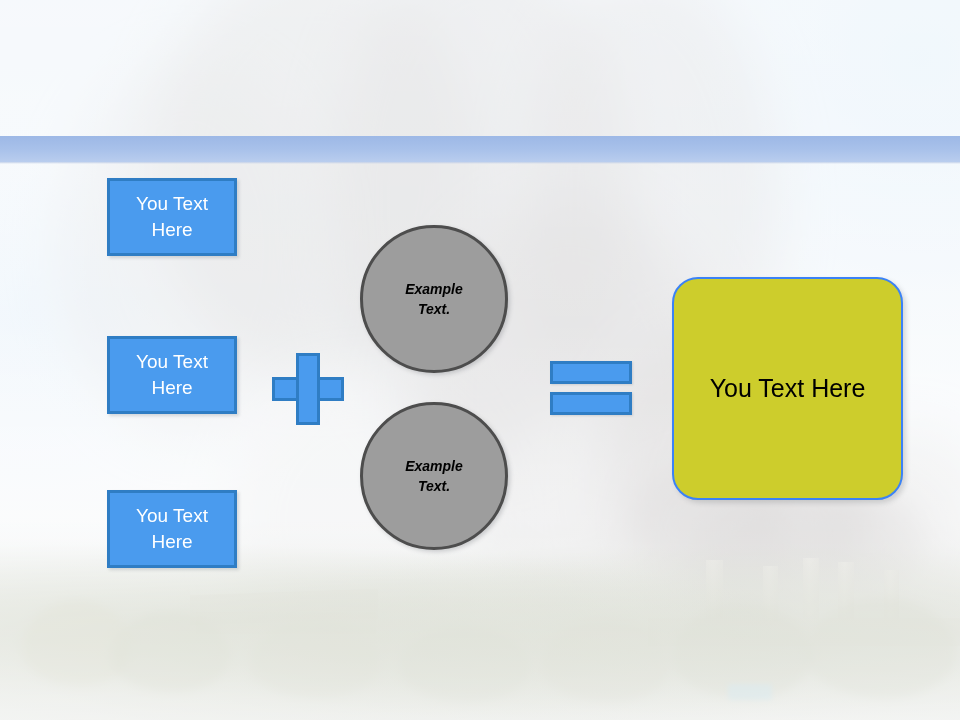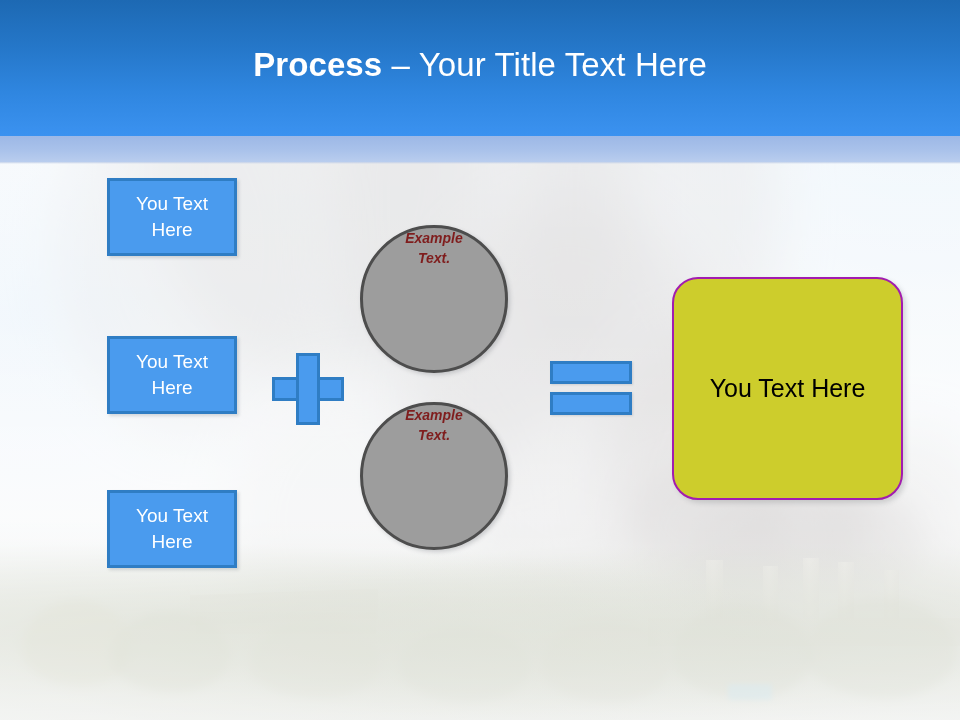--- a/index.html
+++ b/index.html
@@ -176,22 +176,23 @@
 
   .circle {
     position: absolute;
     width: 148px; height: 148px;
     border-radius: 50%;
     background: #9d9d9d;
     border: 3px solid #4d4d4d;
     box-sizing: border-box;
     box-shadow: 2px 2px 4px rgba(80,85,92,.25);
     display: flex;
+    align-items: center;
     justify-content: center;
-    color: #7f1d1d;
+    color: #000000;
     font-size: 14px;
     font-weight: bold;
     font-style: italic;
     line-height: 1.45;
     text-align: center;
   }
   .circle-1 { left: 360px; top: 225px; }
   .circle-2 { left: 360px; top: 402px; }
 
   
@@ -222,21 +223,21 @@
   }
   .equals .ebar-top { top: 0; }
   .equals .ebar-bot { top: 31px; }
 
   
   .yellow-box {
     position: absolute;
     left: 672px; top: 277px;
     width: 231px; height: 223px;
     background: #cdcd2c;
-    border: 2px solid #a21caf;
+    border: 2px solid #3b82f6;
     border-radius: 26px;
     box-sizing: border-box;
     box-shadow: 3px 3px 5px rgba(90,95,100,.22);
     display: flex;
     align-items: center;
     justify-content: center;
     color: #000000;
     font-size: 25px;
     text-align: center;
   }
@@ -283,25 +284,20 @@
     <div class="tree-blob" style="left:400px; top:626px; width:130px; height:76px; background: rgba(124,134,96,.34);"></div>
     <div class="tree-blob" style="left:540px; top:618px; width:130px; height:84px; background: rgba(128,136,100,.34);"></div>
     <div class="tree-blob" style="left:672px; top:604px; width:140px; height:94px; background: rgba(120,132,92,.38);"></div>
     <div class="tree-blob" style="left:806px; top:598px; width:150px; height:100px; background: rgba(126,136,98,.38);"></div>
     <div class="blue-object"></div>
 
     <div class="washout"></div>
     <div class="washout2"></div>
   </div>
 
-  <div class="header">
-    <div class="title">
-      <span class="bold">Process</span><span class="light"> – Your Title Text Here</span>
-    </div>
-  </div>
   <div class="header-band"></div>
   <div class="header-band-edge"></div>
 
   <div class="blue-box blue-box-1">
     <div>
       <span>You Text</span><br>
       <span>Here</span>
     </div>
   </div>
   <div class="blue-box blue-box-2">

